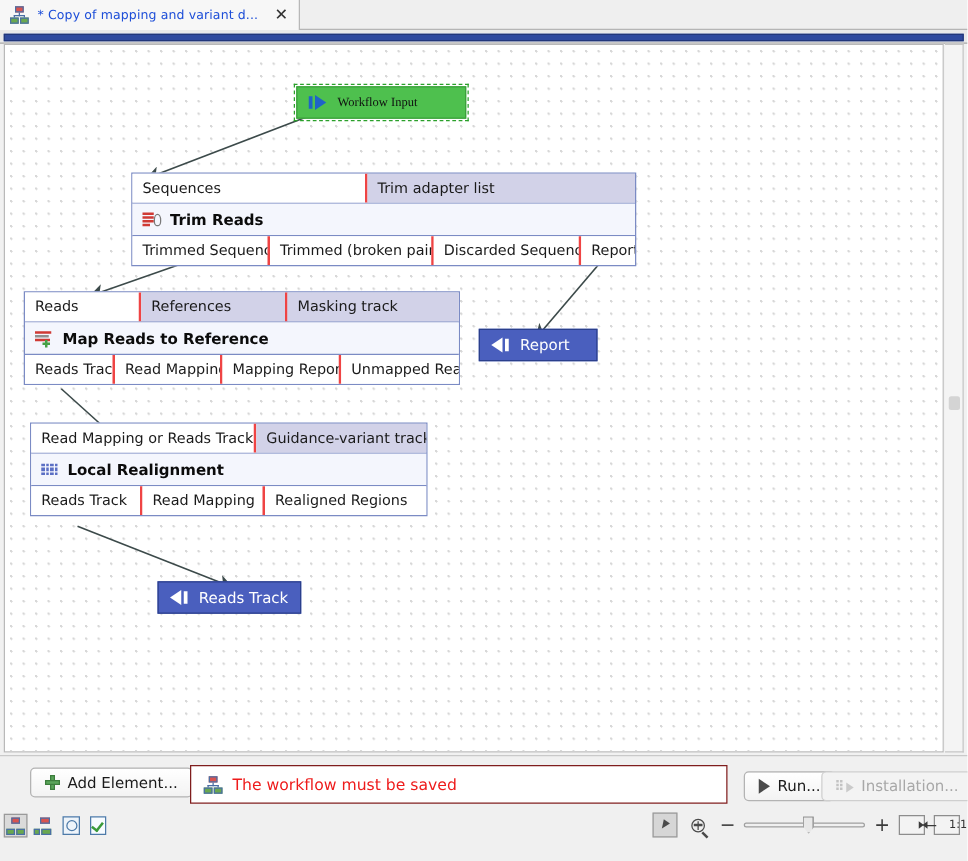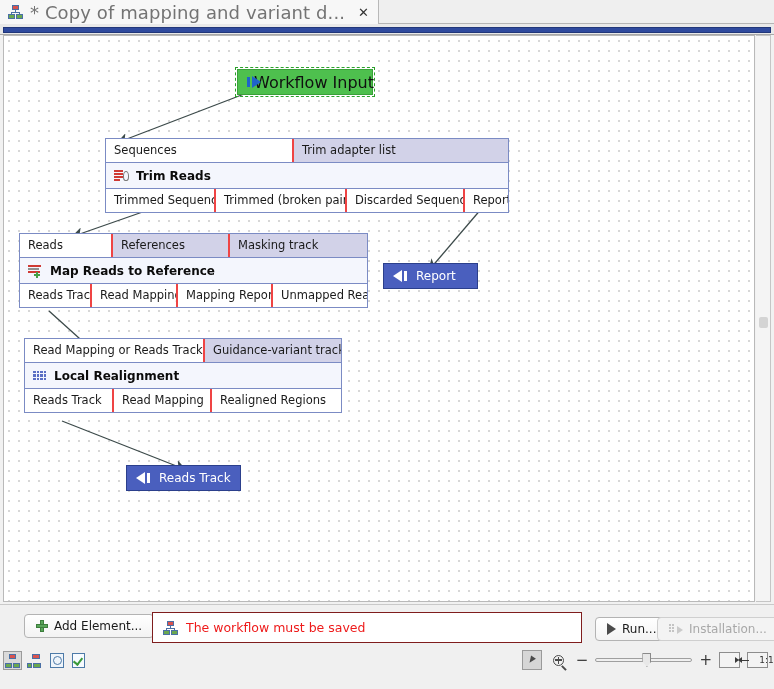--- a/index.html
+++ b/index.html
@@ -24,21 +24,21 @@
   }
   .tab {
     position: absolute; left: 0; top: 0; height: 24px;
     display: flex; align-items: center; gap: 7px;
     padding: 0 9px 0 8px;
     background: #f7f7f7;
     border-right: 1px solid #b8b8b8;
     font-size: 12.5px; color: #1a1a1a;
     white-space: nowrap;
   }
-  .tab-title { font-size: 18px; color: #737373; letter-spacing: .1px; }
+  .tab-title { font-size: 10px; color: #1d4ed8; letter-spacing: .1px; }
   .tab-close {
     font-size: 13px; color: #333; margin-left: 6px; line-height: 1;
     font-family: "DejaVu Sans", sans-serif;
   }
   .wficon { display: inline-block; width: 15px; height: 14px; position: relative; }
   .wficon i {
     position: absolute; display: block; border: 1px solid #4a6fa5;
   }
   .wficon .n-top { left: 4px; top: 0px; width: 7px; height: 5px; background: #d9534f; }
   .wficon .n-bl  { left: 0px; top: 9px; width: 7px; height: 5px; background: #6aa84f; }
@@ -101,21 +101,21 @@
     background: #4a5fbe;
     white-space: nowrap;
   }
   .input-node {
     background: #4ec04e;
     border: 1px solid #3aa03a;
     color: #111111;
     outline: 1px dashed #2aa02a;
     outline-offset: 1px;
   }
-  .input-node .lbl { color: #101010; font-size: 16px; }
+  .input-node .lbl { color: #101010; font-size: 10px; font-family: Liberation Serif, serif; }
 
   
   .ico-in { display:inline-block; width:16px; height:12px; position:relative; }
   .ico-in .bar { position:absolute; left:0; top:1px; width:3px; height:10px; background:#1f63c9; }
   .ico-in .tri {
     position:absolute; left:5px; top:0px; width:0; height:0;
     border-top:6px solid transparent; border-bottom:6px solid transparent;
     border-left:9px solid #1f63c9;
   }
   

